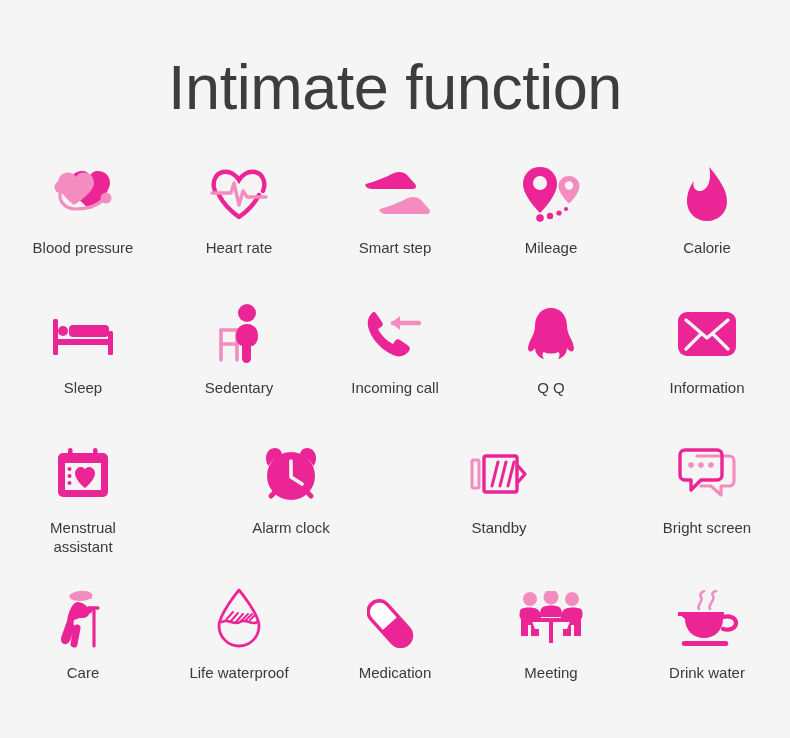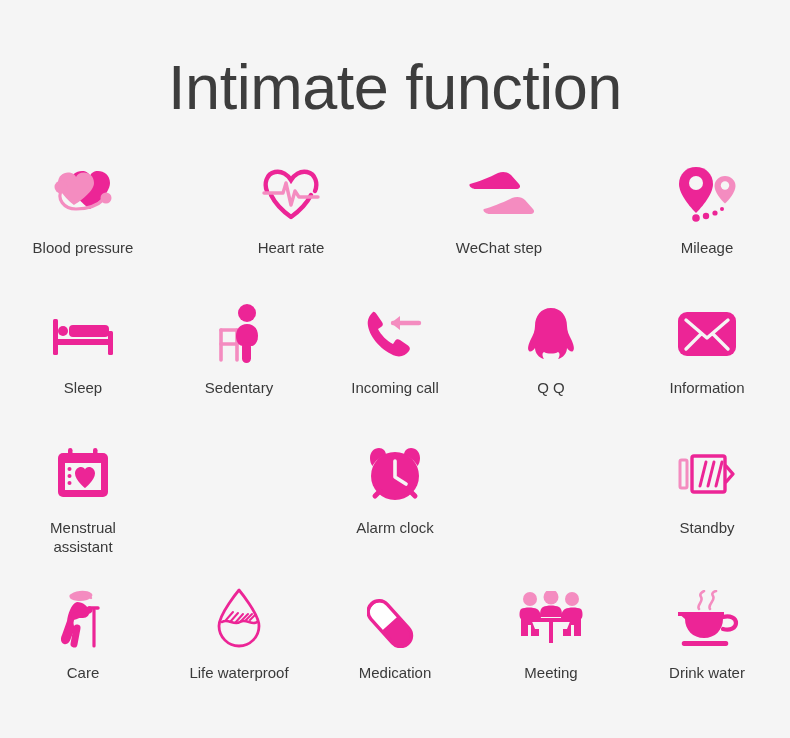--- a/index.html
+++ b/index.html
@@ -107,39 +107,47 @@
         <div class="cell-label">Heart rate</div>
       </div>
 
       <div class="cell">
         <div class="icon-box">
           <svg width="70" height="54" viewBox="0 0 70 54">
             <path d="M6 17 C14 15 26 10 34 6 C39 4 44 5 47 8 L55 17 C57 19 56 22 53 22 L12 22 C7 22 4 18 6 17 Z" fill="#ec2596"></path>
             <path d="M20 42 C28 40 40 35 48 31 C53 29 58 30 61 33 L69 42 C71 44 70 47 67 47 L26 47 C21 47 18 43 20 42 Z" fill="#f48cc0"></path>
           </svg>
         </div>
-        <div class="cell-label">WeChat step</div>
+        <div class="cell-label">Smart step</div>
       </div>
 
       <div class="cell">
         <div class="icon-box">
           <svg width="62" height="58" viewBox="0 0 62 58">
             <path d="M20 2 C10 2 3 9.5 3 19 C3 29 14 42 20 48 C26 42 37 29 37 19 C37 9.5 30 2 20 2 Z" fill="#ec2596"></path>
             <circle cx="20" cy="18" r="7" fill="#f5f5f5"></circle>
             <path d="M49 11 C43 11 38.5 15.5 38.5 21 C38.5 27 45 35 49 38.5 C53 35 59.5 27 59.5 21 C59.5 15.5 55 11 49 11 Z" fill="#f48cc0"></path>
             <circle cx="49" cy="20.5" r="4.2" fill="#f5f5f5"></circle>
             <circle cx="20" cy="53" r="3.8" fill="#ec2596"></circle>
             <circle cx="30" cy="51" r="3.2" fill="#ec2596"></circle>
             <circle cx="39" cy="48" r="2.6" fill="#ec2596"></circle>
             <circle cx="46" cy="44" r="2" fill="#ec2596"></circle>
           </svg>
         </div>
         <div class="cell-label">Mileage</div>
       </div>
 
+      <div class="cell">
+        <div class="icon-box">
+          <svg width="44" height="58" viewBox="0 0 44 58">
+            <path d="M24 2 C24 2 27 12 23 20 C20 26 14 28 10 24 C8 22 8 18 9 16 C4 22 2 30 2 36 C2 48 11 56 22 56 C33 56 42 48 42 37 C42 26 36 18 32 12 C29 7 24 2 24 2 Z" fill="#ec2596"></path>
+          </svg>
+        </div>
+        <div class="cell-label">Calorie</div>
+      </div>
 
     </div>
 
     <div class="row row-2">
 
       <div class="cell">
         <div class="icon-box">
           <svg width="64" height="50" viewBox="0 0 64 50">
             <rect x="2" y="10" width="5" height="36" rx="1.5" fill="#ec2596"></rect>
             <rect x="57" y="22" width="5" height="24" rx="1.5" fill="#ec2596"></rect>
@@ -241,20 +249,32 @@
             <rect x="14" y="6" width="33" height="36" rx="2" fill="none" stroke="#ec2596" stroke-width="3.4"></rect>
             <path d="M22 36 L28 12" stroke="#ec2596" stroke-width="3" stroke-linecap="round" fill="none"></path>
             <path d="M30 36 L36 12" stroke="#ec2596" stroke-width="3" stroke-linecap="round" fill="none"></path>
             <path d="M38 36 L44 12" stroke="#ec2596" stroke-width="3" stroke-linecap="round" fill="none"></path>
             <path d="M48 16 L55 24 L48 32" fill="none" stroke="#ec2596" stroke-width="3.4" stroke-linecap="round" stroke-linejoin="round"></path>
           </svg>
         </div>
         <div class="cell-label">Standby</div>
       </div>
 
+      <div class="cell">
+        <div class="icon-box">
+          <svg width="60" height="54" viewBox="0 0 60 54">
+            <path d="M20 9 L52 9 C55 9 57 11 57 14 L57 34 C57 37 55 39 52 39 L44 39 L44 48 L34 39 L24 39" fill="none" stroke="#f48cc0" stroke-width="3.2" stroke-linecap="round" stroke-linejoin="round"></path>
+            <path d="M8 3 L40 3 C43 3 45 5 45 8 L45 28 C45 31 43 33 40 33 L24 33 L14 43 L14 33 L8 33 C5 33 3 31 3 28 L3 8 C3 5 5 3 8 3 Z" fill="none" stroke="#ec2596" stroke-width="3.4" stroke-linejoin="round"></path>
+            <circle cx="14" cy="18" r="2.8" fill="#f48cc0"></circle>
+            <circle cx="24" cy="18" r="2.8" fill="#f48cc0"></circle>
+            <circle cx="34" cy="18" r="2.8" fill="#f48cc0"></circle>
+          </svg>
+        </div>
+        <div class="cell-label">Bright screen</div>
+      </div>
 
     </div>
 
     <div class="row row-4">
 
       <div class="cell">
         <div class="icon-box">
           <svg width="56" height="62" viewBox="0 0 56 62">
             <path d="M16 6 C22 2 32 2 36 5 C39 7 37 10 32 12 C26 14 17 13 15 10 C14 8 14 7 16 6 Z" fill="#f48cc0"></path>
             <path d="M20 9 C27 7 34 8 36 10" fill="none" stroke="#f48cc0" stroke-width="2.4" stroke-linecap="round"></path>

